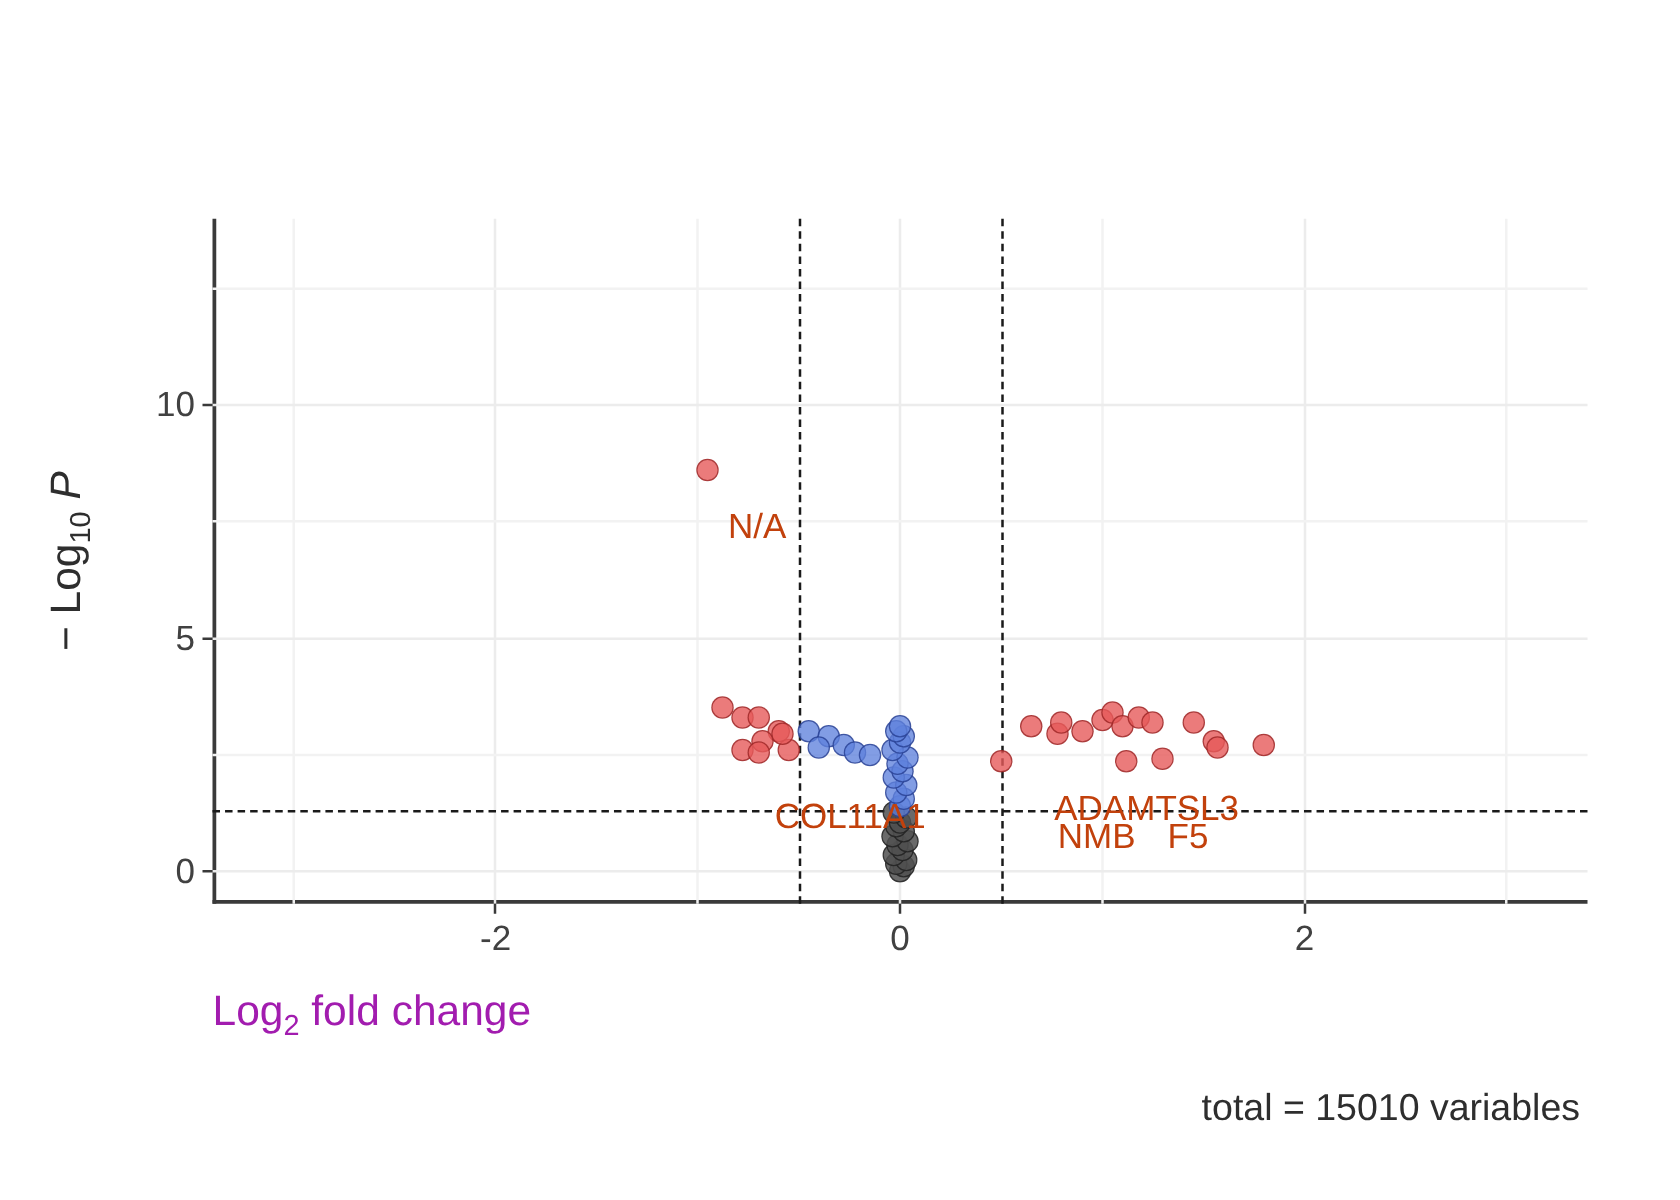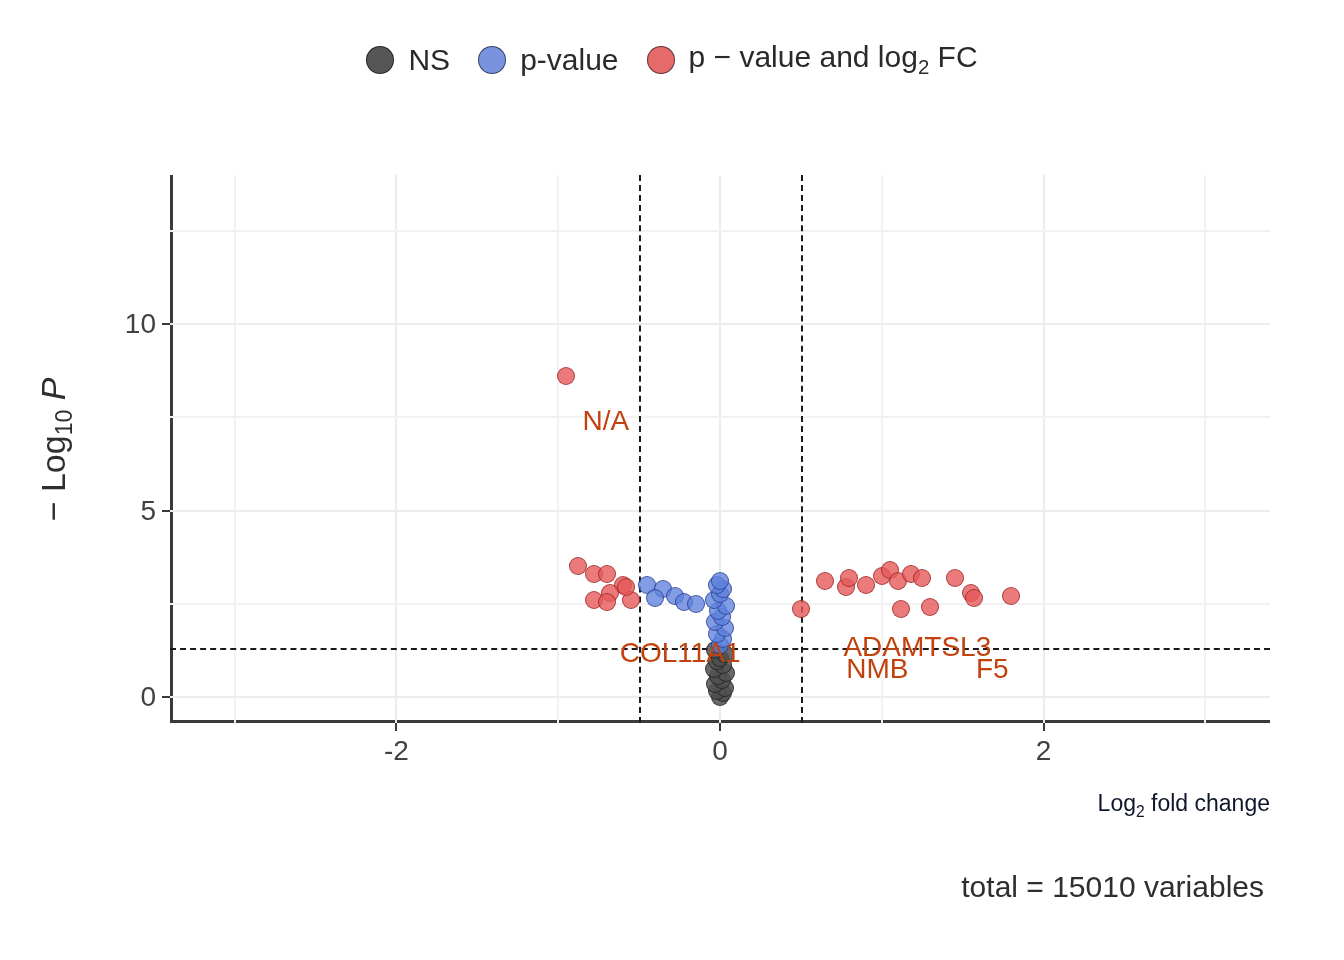--- a/index.html
+++ b/index.html
@@ -67,23 +67,23 @@
     color: #414141;
   }
   .tick.x { top: 560px; transform: translateX(-50%); }
   .tickmark-x { position:absolute; width:2px; height:8px; background:#3a3a3a; bottom:-8px; }
   .tickmark-y { position:absolute; height:2px; width:8px; background:#3a3a3a; left:-8px; }
   .xlabel {
     position: absolute;
     top: 790px;
     left: 170px;
     width: 1100px;
-    text-align: right;
-    font-size: 23px;
-    color: #0f172a;
+    text-align: left;
+    font-size: 34px;
+    color: #a21caf;
   }
   .ylabel {
     position: absolute;
     left: 36px;
     top: 175px;
     height: 548px;
     width: 40px;
     display:flex;
     align-items:center;
     justify-content:center;
@@ -126,34 +126,20 @@
     white-space: nowrap;
   }
   sub { font-size: 0.68em; }
   .legend .lbl-html { white-space: nowrap; }
 </style>
 </head>
 <body>
 
 <div class="wrap">
 
-  <div class="legend">
-    <div class="item">
-      <span class="dot" style="background:#565656"></span>
-      <span>NS</span>
-    </div>
-    <div class="item">
-      <span class="dot" style="background:#7a93de"></span>
-      <span>p-value</span>
-    </div>
-    <div class="item">
-      <span class="dot" style="background:#e56a6a"></span>
-      <span class="lbl-html">p − value and log<sub>2</sub> FC</span>
-    </div>
-  </div>
 
   <div class="ylabel">
     <div class="ylabel-inner">− Log<sub>10</sub> <i>P</i></div>
   </div>
 
   <div class="plot" id="plot">
     <div class="xaxis-line"></div>
     <div class="yaxis-line"></div>
   <div class="grid-v" style="left: 225.471px;"></div>
       <div class="tickmark-x" style="left: 225.471px;"></div>
@@ -233,21 +219,21 @@
       <div class="pt red" style="left: 752.206px; top: 402.612px;"></div>
       <div class="pt red" style="left: 760.294px; top: 432.435px;"></div>
       <div class="pt red" style="left: 784.559px; top: 402.612px;"></div>
       <div class="pt red" style="left: 800.735px; top: 417.524px;"></div>
       <div class="pt red" style="left: 803.971px; top: 423.116px;"></div>
       <div class="pt red" style="left: 841.176px; top: 421.252px;"></div>
       <div class="lbl" style="left: 412.412px; top: 229.946px;">N/A</div>
       <div class="lbl" style="left: 449.706px; top: 462px;">COL11A1</div>
       <div class="lbl" style="left: 673.412px; top: 455.755px;">ADAMTSL3</div>
       <div class="lbl" style="left: 676.176px; top: 478.122px;">NMB</div>
-      <div class="lbl" style="left: 806px; top: 478.122px;">F5</div>
+      <div class="lbl" style="left: 764px; top: 478.122px;">F5</div>
     </div>
 
   <div class="xlabel">Log<sub>2</sub> fold change</div>
 
   <div class="caption">total = 15010 variables</div>
 
 <div class="tick x" style="left: 396.471px; top: 735px;">-2</div>
     <div class="tick x" style="left: 720px; top: 735px;">0</div>
     <div class="tick x" style="left: 1043.53px; top: 735px;">2</div>
     <div class="tick" style="position: absolute; right: 1188px; top: 696.905px; transform: translateY(-50%); font-size: 28px; color: rgb(65, 65, 65);">0</div>

